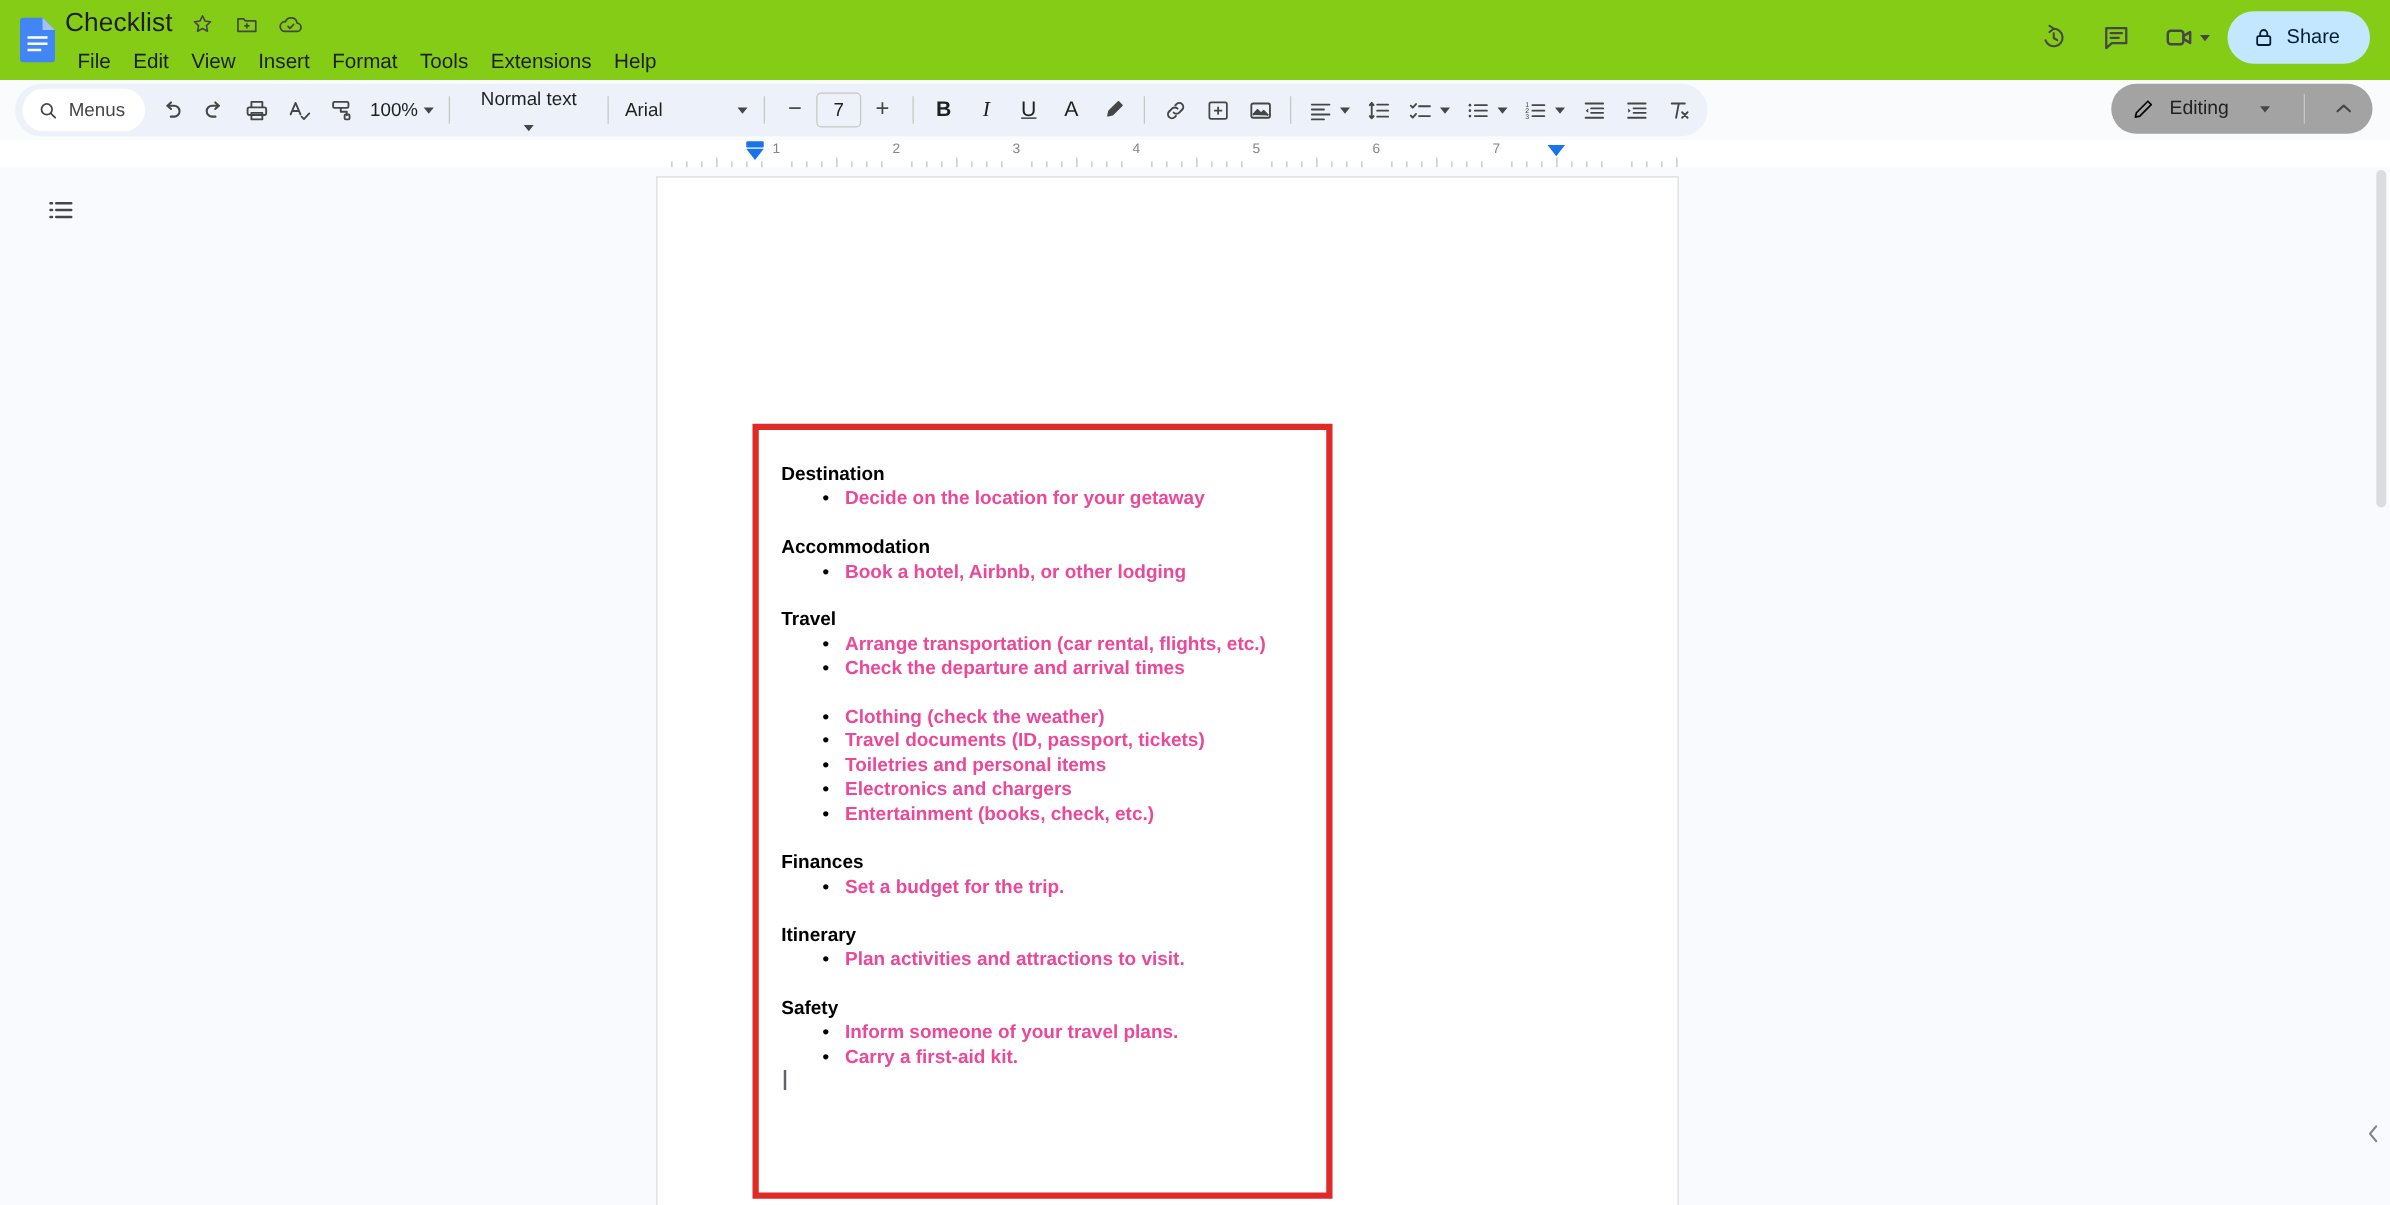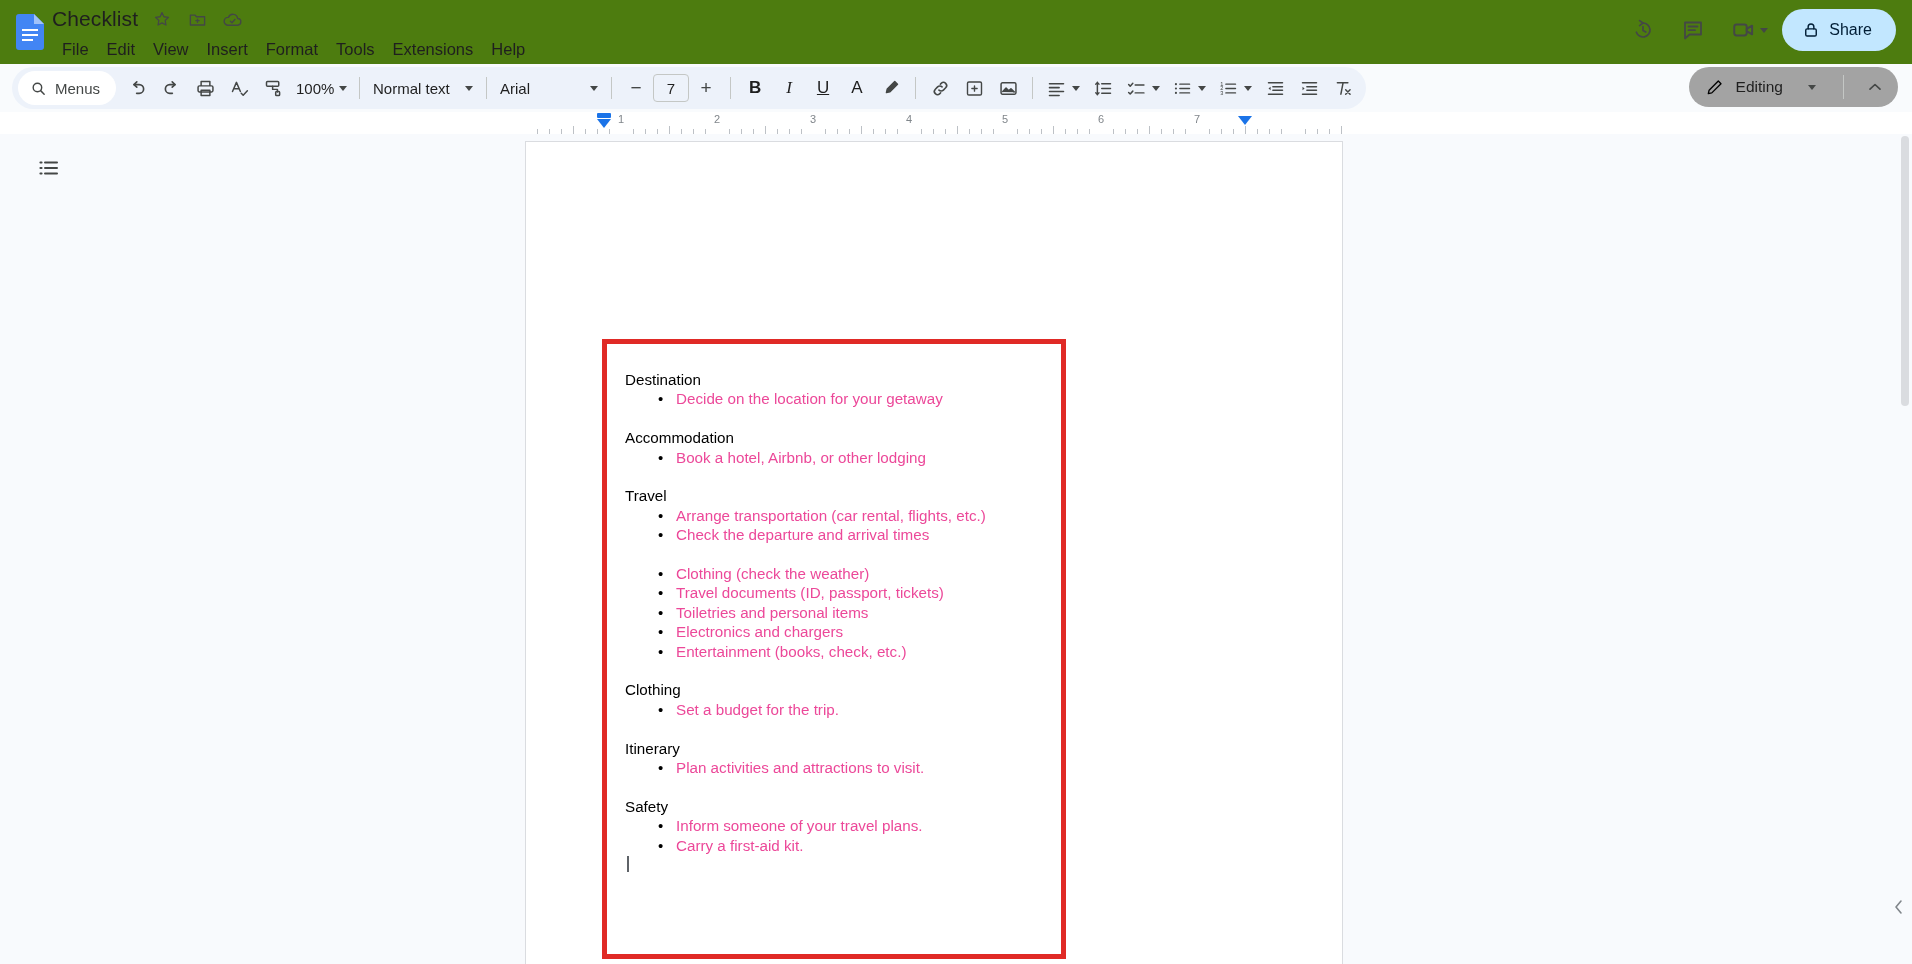--- a/index.html
+++ b/index.html
@@ -7,21 +7,21 @@
     width: 1912px; height: 964px;
     font-family: "Liberation Sans", sans-serif;
     background: #ffffff;
     overflow: hidden;
   }
   body { position: relative; }
 
   
   .topbar {
     position: absolute; left: 0; top: 0; width: 1912px; height: 64px;
-    background: #4d7c0f; display: flex; align-items: flex-start;
+    background: #84cc16; display: flex; align-items: flex-start;
   }
   .docs-logo {
     position: absolute; left: 12px; top: 10px; width: 36px; height: 44px;
     display: flex; align-items: center; justify-content: center;
   }
   .docs-logo svg { display: block; }
   .title-block { position: absolute; left: 52px; top: 4px; }
   .title-row { display: flex; align-items: center; height: 30px; gap: 13px; }
   .doc-title {
     font-size: 21px; color: #1f1f1f; letter-spacing: 0.1px;
@@ -69,21 +69,21 @@
   .tool.wide { padding: 0 6px; gap: 5px; }
   .tool-sep { width: 1px; height: 22px; background: #c4c7c5; margin: 0 7px; }
   .tool-text { font-size: 15px; color: #1f1f1f; white-space: nowrap; }
   .caret { width: 0; height: 0; border-left: 4.5px solid transparent; border-right: 4.5px solid transparent; border-top: 5px solid #444746; }
   .fontsize-box {
     width: 36px; height: 28px; border: 1px solid #c4c7c5; border-radius: 4px;
     display: flex; align-items: center; justify-content: center;
     font-size: 15px; color: #1f1f1f; background: transparent; cursor: text;
   }
   .zoom-w { width: 62px; justify-content: flex-start; }
-  .style-w { width: 112px; justify-content: flex-start; }
+  .style-w { width: 112px; justify-content: flex-start; flex-direction: column; }
   .font-w { width: 110px; justify-content: flex-start; }
   .tool .lbl { flex: 1; }
 
   .toolbar-right { position: absolute; right: 14px; top: 3px; display: flex; align-items: center; gap: 2px; }
   .editing-chip {
     display: flex; align-items: center; height: 40px; background: #a3a3a3;
     border-radius: 20px; padding: 0 6px 0 16px; gap: 12px; cursor: pointer;
   }
   .editing-chip .lbl { font-size: 15.5px; color: #1f1f1f; }
   .mini-btn { width: 34px; height: 34px; border-radius: 50%; display: flex; align-items: center; justify-content: center; color: #444746; cursor: pointer; }
@@ -115,20 +115,21 @@
 
   .page {
     position: absolute; left: 525px; top: 7px; width: 818px; height: 1060px;
     background: #ffffff; border: 1px solid #dadce0;
   }
   .doc-body { position: absolute; left: 0; top: 0; width: 818px; }
 
   .redbox {
     position: absolute; left: 76px; top: 197px; width: 464px; height: 620px;
     border: 5px solid #e02a26;
+    font-weight: bold;
   }
   .content {
     position: absolute; left: 18px; top: 26px; width: 430px;
     font-size: 15.2px; color: #000000; line-height: 1.0;
   }
   .sec-head {
     font-size: 15.2px; color: #000; line-height: 19.4px; white-space: nowrap;
   }
   .sec-gap { height: 19.4px; }
   ul.bl { list-style: none; margin: 0; padding: 0; }
@@ -545,21 +546,21 @@
             </ul>
             <div class="sec-gap"></div>
             <ul class="bl">
               <li>Clothing (check the weather)</li>
               <li>Travel documents (ID, passport, tickets)</li>
               <li>Toiletries and personal items</li>
               <li>Electronics and chargers</li>
               <li>Entertainment (books, check, etc.)</li>
             </ul>
             <div class="sec-gap"></div>
-            <div class="sec-head">Clothing</div>
+            <div class="sec-head">Finances</div>
             <ul class="bl">
               <li>Set a budget for the trip.</li>
             </ul>
             <div class="sec-gap"></div>
             <div class="sec-head">Itinerary</div>
             <ul class="bl">
               <li>Plan activities and attractions to visit.</li>
             </ul>
             <div class="sec-gap"></div>
             <div class="sec-head">Safety</div>

